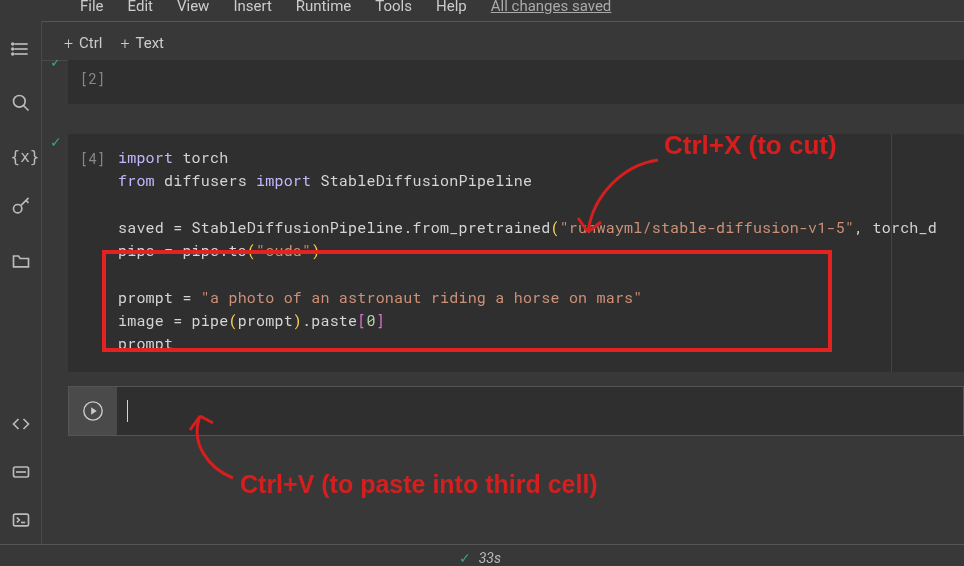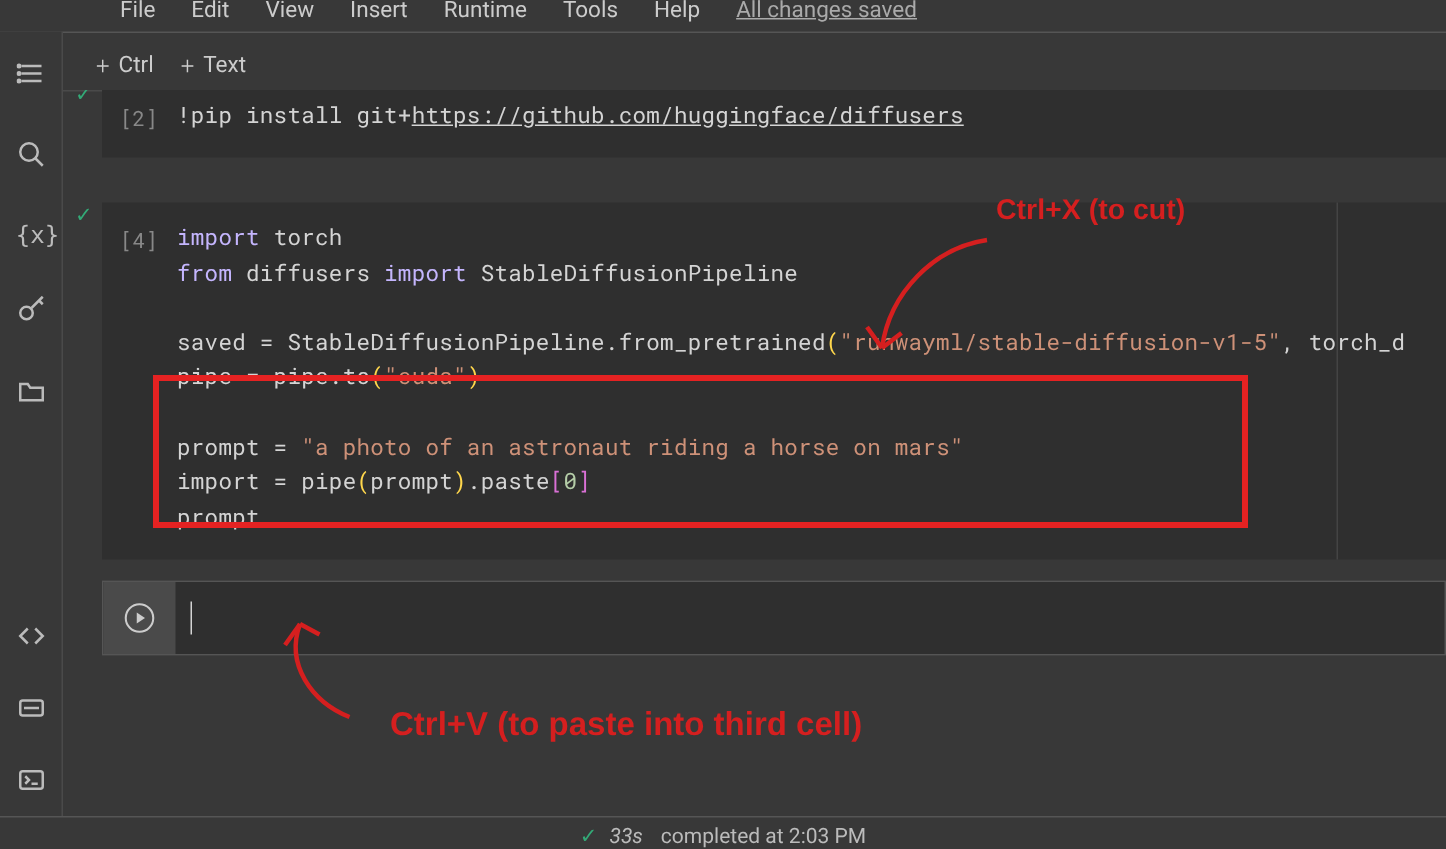--- a/index.html
+++ b/index.html
@@ -114,22 +114,22 @@
     width: 730px;
     height: 102px;
     pointer-events:none;
   }
   .annot1, .annot2 {
     position: absolute;
     color: #d51f1f;
     font-weight: 700;
     font-family: 'Segoe UI', Arial, sans-serif;
   }
-  .annot1 { left: 664px; top: 130px; font-size: 19px; }
-  .annot2 { left: 260px; top: 470px; font-size: 22px; }
+  .annot1 { left: 664px; top: 130px; font-size: 26px; }
+  .annot2 { left: 240px; top: 470px; font-size: 25px; }
   .arrow { position:absolute; pointer-events:none; }
   .runbtn {
     width:48px; height:48px;
     background:#4a4a4a;
     display:flex; align-items:center; justify-content:center;
     flex:none;
     margin-left:-12px;
   }
   .runbtn svg { width:22px; height:22px;}
   .cell3 .code-input {
@@ -235,37 +235,36 @@
     </span>
   </div>
 </div>
 
 <div class="notebook">
 
   <div class="cell cell1">
     <span class="check">✓</span>
     <div class="cell-inner">
       <div class="exec-label">[2]</div>
-      <div class="code"><span>!pip install git+</span><span class="k-link">https://github.com/huggingface/diffusers</span></div>
     </div>
   </div>
 
   <div class="cell cell2">
     <span class="check">✓</span>
     <div class="cell-inner">
       <div class="right-rule"></div>
       <div class="exec-label">[4]</div>
       <div class="code"><span class="k-import">import</span><span> torch</span>
 <span class="k-import">from</span><span> diffusers </span><span class="k-import">import</span><span> StableDiffusionPipeline</span>
 
 <span>saved = StableDiffusionPipeline.from_pretrained</span><span class="k-punc">(</span><span class="k-str">"runwayml/stable-diffusion-v1-5"</span><span>, torch_d</span>
 <span>pipe = pipe.to</span><span class="k-punc">(</span><span class="k-str">"cuda"</span><span class="k-punc">)</span>
 
 <span>prompt = </span><span class="k-str">"a photo of an astronaut riding a horse on mars"</span>
-<span>import = pipe</span><span class="k-punc">(</span><span>prompt</span><span class="k-punc">)</span><span>.paste</span><span class="k-punc2">[</span><span class="k-num">0</span><span class="k-punc2">]</span>
+<span>image = pipe</span><span class="k-punc">(</span><span>prompt</span><span class="k-punc">)</span><span>.paste</span><span class="k-punc2">[</span><span class="k-num">0</span><span class="k-punc2">]</span>
 <span>prompt</span></div>
     </div>
   </div>
 
   <div class="cell cell3">
     <div class="cell-inner">
       <div class="runbtn">
         <svg viewBox="0 0 24 24">
             <circle cx="12" cy="12" r="10" fill="none" stroke="#ccc" stroke-width="1.5"></circle>
             <polygon points="10,8 16,12 10,16" fill="#ccc"></polygon>
@@ -287,14 +286,13 @@
   <path d="M20 82 L10 68 M20 82 L33 72" stroke="#d51f1f" stroke-width="3" fill="none"></path>
 </svg>
 <svg class="arrow" style="left:178px; top:408px; width:70px; height:80px;">
   <path d="M55 70 C 30 60, 12 35, 22 8" stroke="#d51f1f" stroke-width="3" fill="none"></path>
   <path d="M22 8 L12 22 M22 8 L35 15" stroke="#d51f1f" stroke-width="3" fill="none"></path>
 </svg>
 
 <div class="statusbar">
   <span class="tick">✓</span>
   <span class="time">33s</span>
-  <span>completed at 2:03 PM</span>
 </div>
 
 </body></html>

